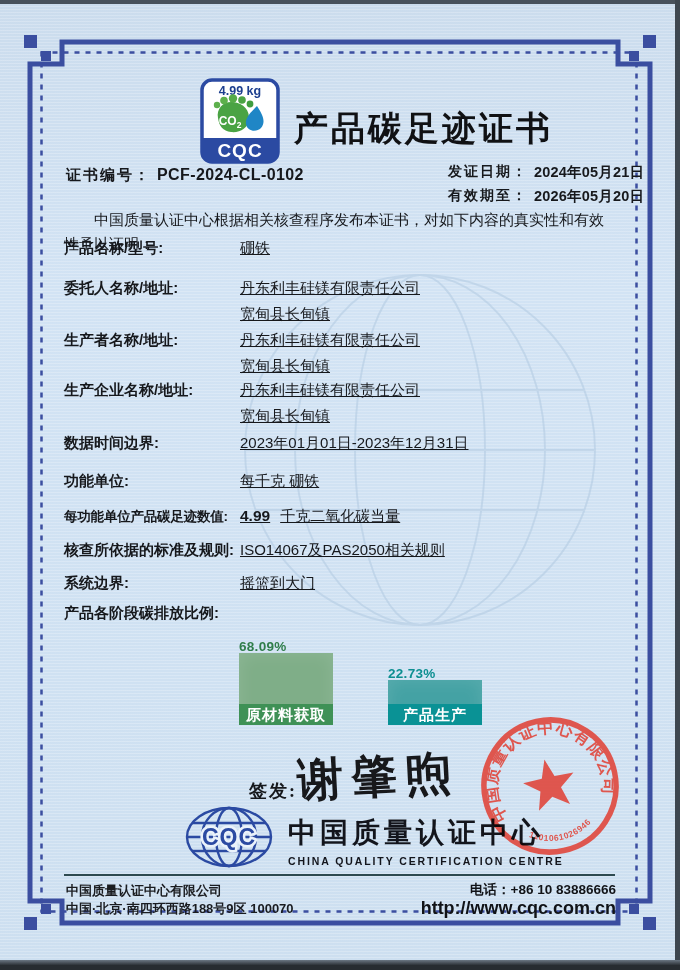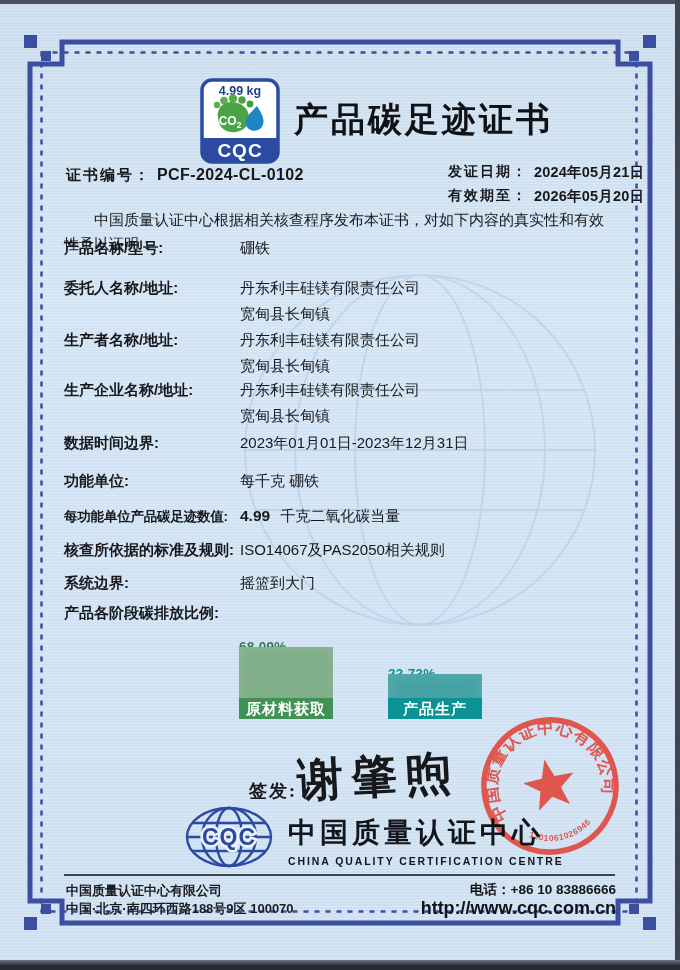--- a/index.html
+++ b/index.html
@@ -17,48 +17,48 @@
   .edge{position:absolute;z-index:40;}
   .edge-top{left:0;top:0;width:680px;height:4px;background:#49525c;}
   .edge-right{right:0;top:0;width:5px;height:970px;background:#3e4750;}
   .edge-bottom{left:0;bottom:0;width:680px;height:10px;background:linear-gradient(180deg,#6b7683,#272c31 55%);}
   svg.deco{position:absolute;left:0;top:0;z-index:1;}
   .content{position:absolute;inset:0;z-index:5;}
 
   
   .badge{position:absolute;left:200px;top:78px;width:80px;height:86px;}
   .title{
-    position:absolute;left:294px;top:97px;
+    position:absolute;left:294px;top:106px;
     font-size:34px;font-weight:800;letter-spacing:3px;color:#101114;
   }
   .kai{font-family:"Liberation Serif",serif;font-weight:700;letter-spacing:2px;}
   .certno{position:absolute;left:66px;top:166px;font-size:15px;}
   .certno .val{font-family:"Liberation Sans",sans-serif;font-weight:600;font-size:16px;letter-spacing:.4px;margin-left:6px;}
   .dates{position:absolute;left:448px;top:163px;width:168px;font-size:14px;}
   .dates .row{display:flex;justify-content:space-between;margin-bottom:5px;white-space:nowrap;}
   .dates .val{font-family:"Liberation Sans",sans-serif;font-weight:600;font-size:14.5px;letter-spacing:.2px;margin-left:6px;}
   .intro{position:absolute;left:64px;top:208px;width:554px;font-size:15px;line-height:24px;text-indent:2em;font-weight:500;}
 
   
   .frow{position:absolute;left:64px;width:560px;display:flex;}
   .frow .lbl{width:176px;flex:0 0 176px;font-weight:700;font-size:15px;white-space:nowrap;}
   .frow .lbl.tight{font-size:13.5px;letter-spacing:-.2px;padding-top:1px;}
-  .frow .valwrap{font-size:15px;font-weight:500;line-height:26px;}
+  .frow .valwrap{font-size:15px;font-weight:500;line-height:26px;text-decoration:underline;}
   .frow .valwrap .line{display:block;}
   .frow .valwrap .line:first-child{margin-top:-4px;}
   .frow .one{line-height:18px;}
   .strongnum{font-weight:800;font-size:15.5px;margin-right:10px;}
   .chart-heading{position:absolute;left:64px;top:604px;font-weight:700;font-size:15px;}
 
   
   .chart{position:absolute;left:64px;top:630px;width:554px;height:110px;}
   .bar-group{position:absolute;bottom:9px;width:94px;height:0;}
   .bar-group:nth-child(1){left:175px;}
   .bar-group:nth-child(2){left:324px;}
-  .bar{position:absolute;bottom:12px;left:0;right:0;box-shadow:inset 0 0 18px rgba(255,255,255,.12);}
+  .bar{position:absolute;bottom:6px;left:0;right:0;box-shadow:inset 0 0 18px rgba(255,255,255,.12);}
   .bar-band{position:absolute;bottom:0;left:0;right:0;height:21px;color:#fff;font-weight:700;font-size:15px;
     text-align:center;line-height:21px;letter-spacing:1px;}
   .bar-pct{position:absolute;left:0;right:0;text-align:left;font-weight:700;font-size:13.5px;letter-spacing:.3px;}
 
   
   .sign-label{position:absolute;left:249px;top:779px;font-size:18px;}
   .sign-name{
     position:absolute;left:297px;top:746px;font-family:"DejaVu Serif",serif;
     font-size:46px;font-weight:700;letter-spacing:8px;color:#17181b;
     transform:rotate(-3deg);

